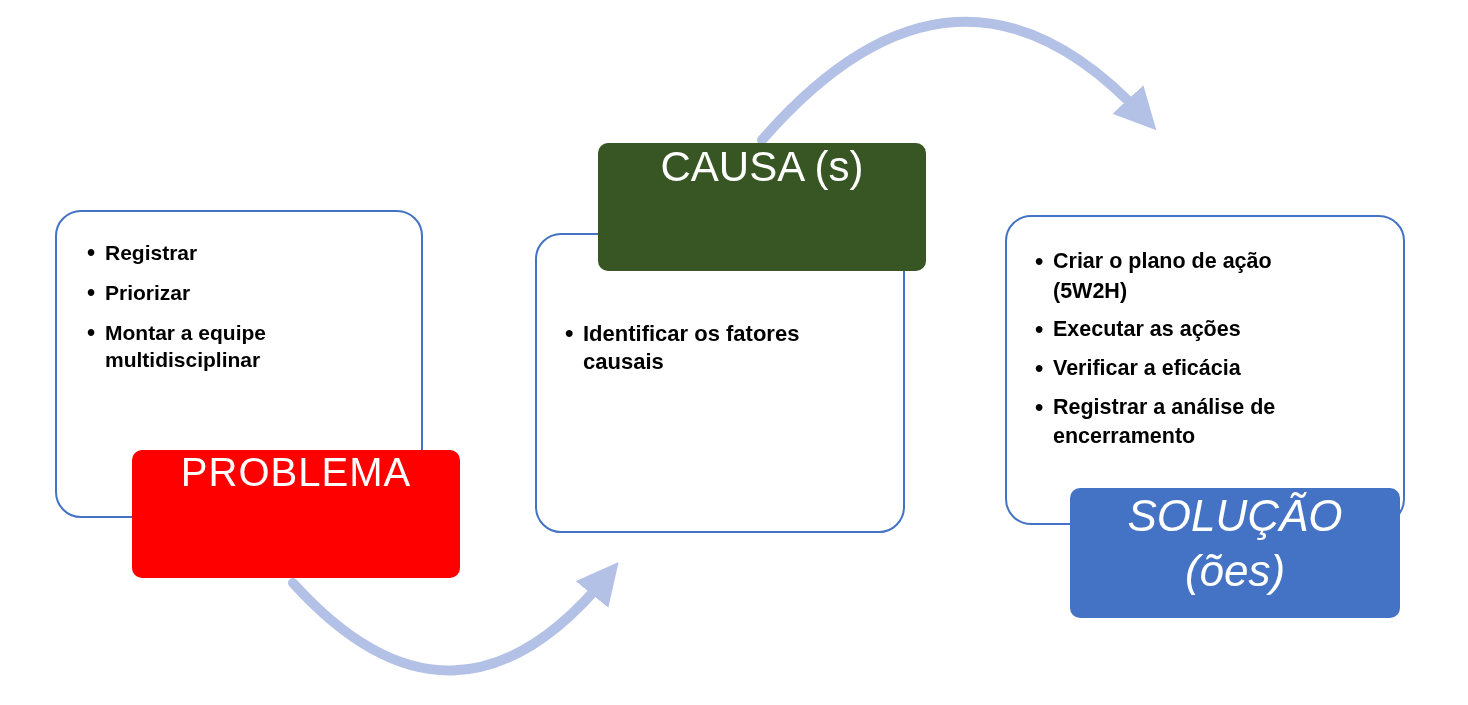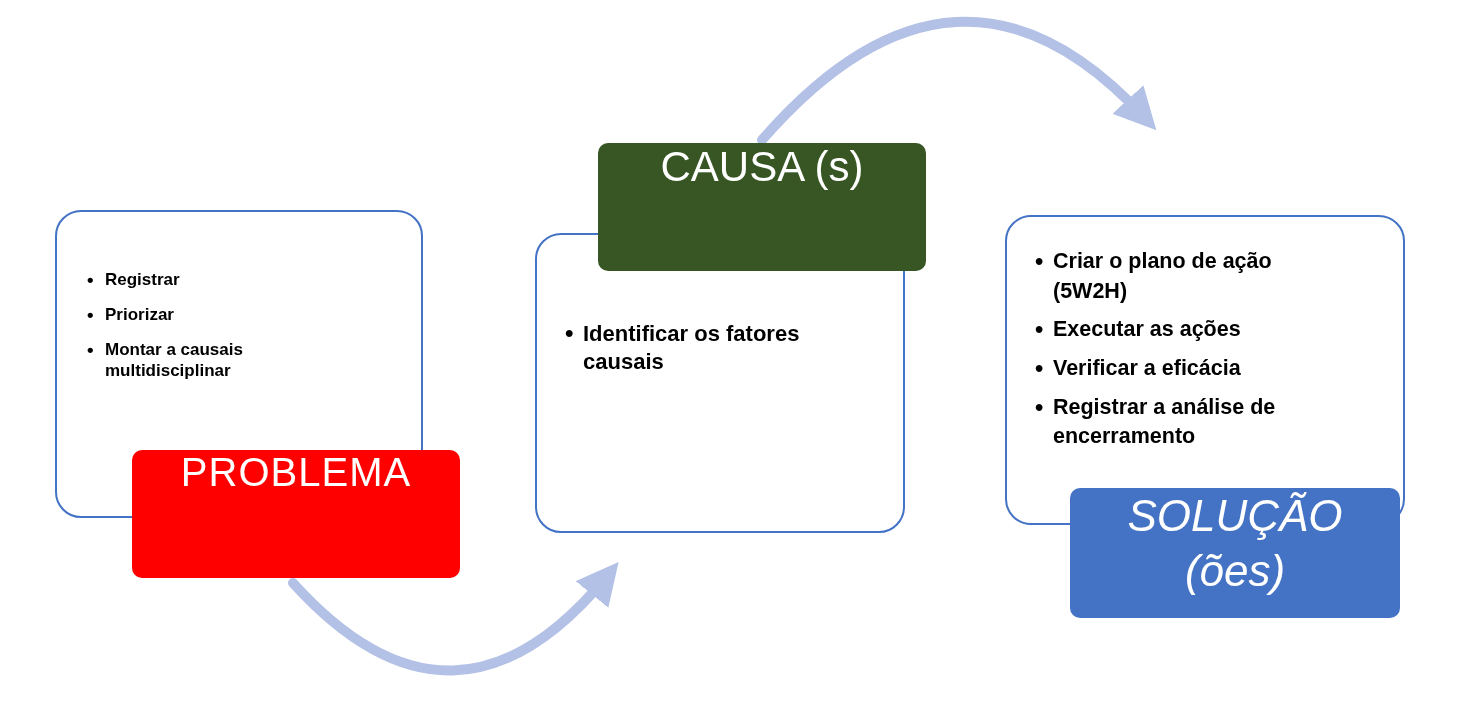--- a/index.html
+++ b/index.html
@@ -46,21 +46,21 @@
     align-items:center;
     color:#ffffff;
     border-radius:10px;
     text-align:center;
     z-index:3;
     box-sizing:border-box;
   }
 
   
   .card-problema{left:55px;top:210px;width:368px;height:308px;}
-  .card-problema .bullets{padding:28px 16px 0 28px;font-size:17px;margin-top:29px;}
+  .card-problema .bullets{padding:28px 16px 0 28px;font-size:21px;}
   .card-problema .bullets li{margin-bottom:13px;max-width:235px;}
   .label-problema{left:132px;top:450px;width:328px;height:128px;font-size:40px;letter-spacing:1px;}
 
   
   .card-causa{left:515px;top:233px;width:370px;height:300px;margin-left:20px;}
   .card-causa .bullets{padding:85px 14px 0 26px;font-size:22px;}
   .card-causa .bullets li{margin-bottom:14px;max-width:300px;}
   .label-causa{left:598px;top:143px;width:328px;height:128px;font-size:42px;}
 
   
@@ -81,21 +81,21 @@
       </marker>
     </defs>
     <path d="M 762 140 Q 958 -85 1145 118" fill="none" stroke-width="10" stroke-linecap="round" marker-end="url(#arrowhead)" stroke="#b4c1e6"></path>
     <path d="M 293 583 Q 455 762 608 575" fill="none" stroke-width="10" stroke-linecap="round" marker-end="url(#arrowhead)" stroke="#b4c1e6"></path>
   </svg>
 
   <div class="card card-problema" style="border-color: rgb(68, 114, 196);">
     <ul class="bullets">
       <li>Registrar</li>
       <li>Priorizar</li>
-      <li>Montar a causais multidisciplinar</li>
+      <li>Montar a equipe multidisciplinar</li>
     </ul>
   </div>
   <div class="label label-problema" style="background-color: rgb(255, 0, 0);">
     <span>PROBLEMA</span>
   </div>
 
   <div class="card card-causa" style="border-color: rgb(68, 114, 196);">
     <ul class="bullets">
       <li>Identificar os fatores causais</li>
     </ul>

